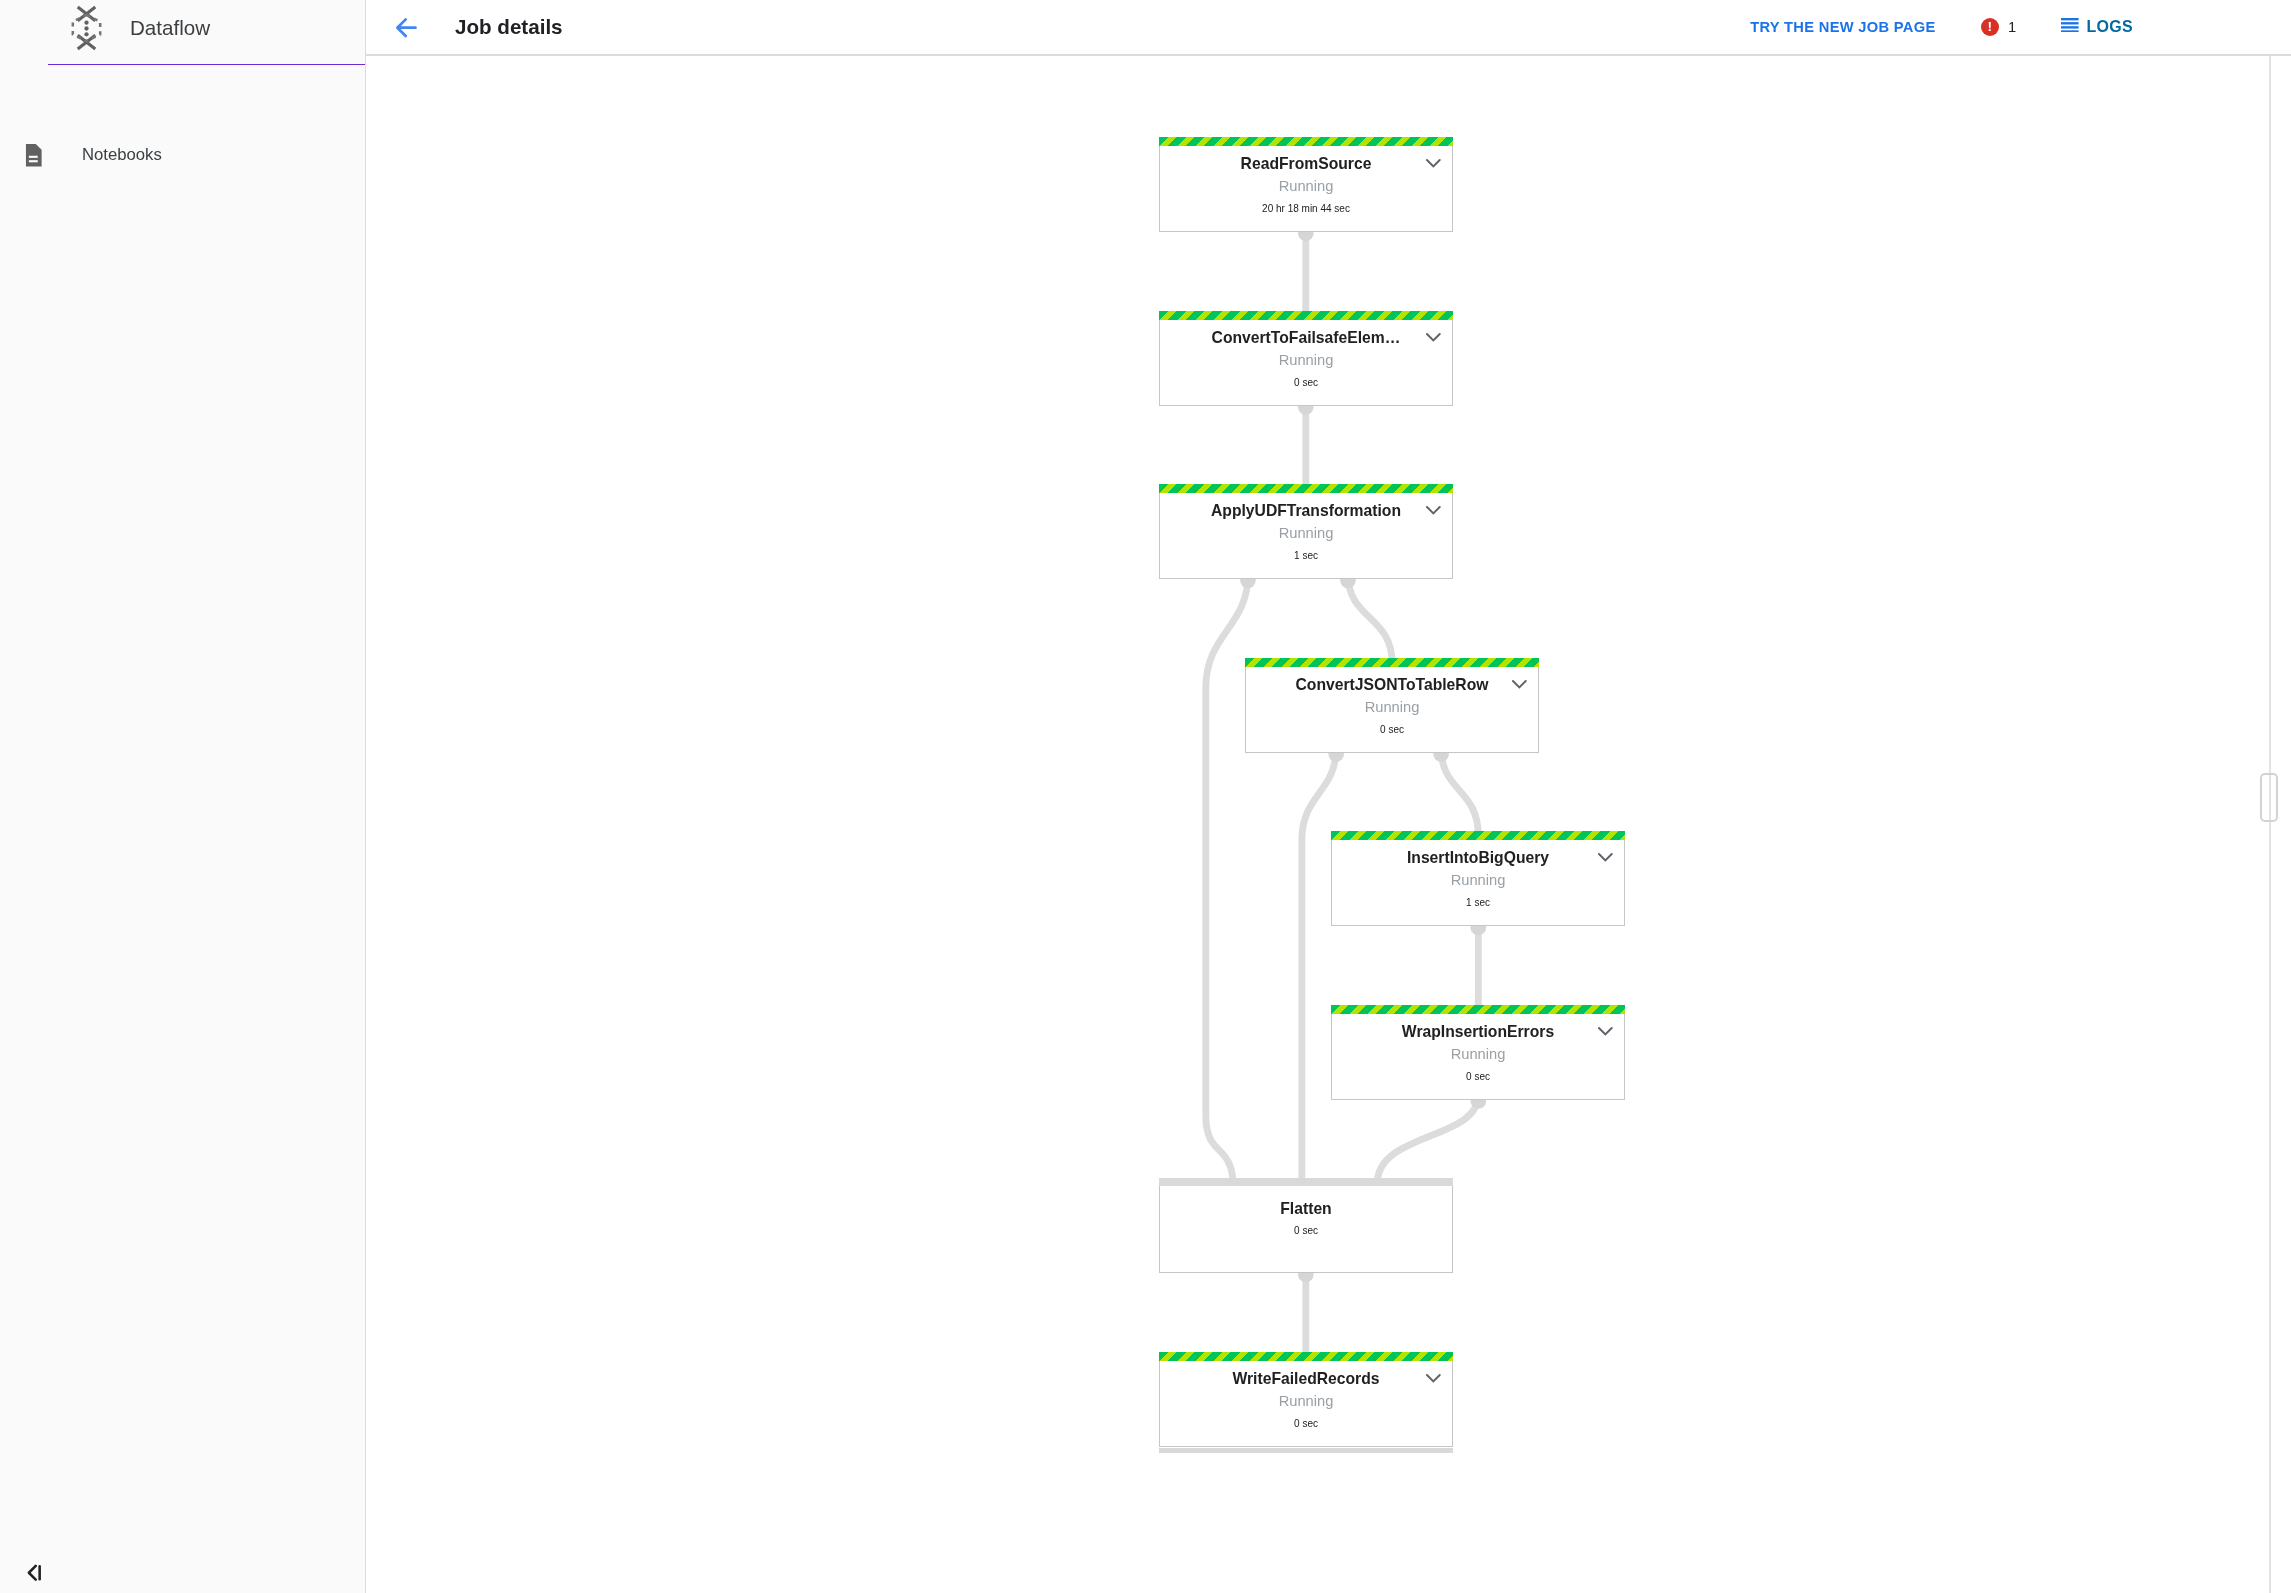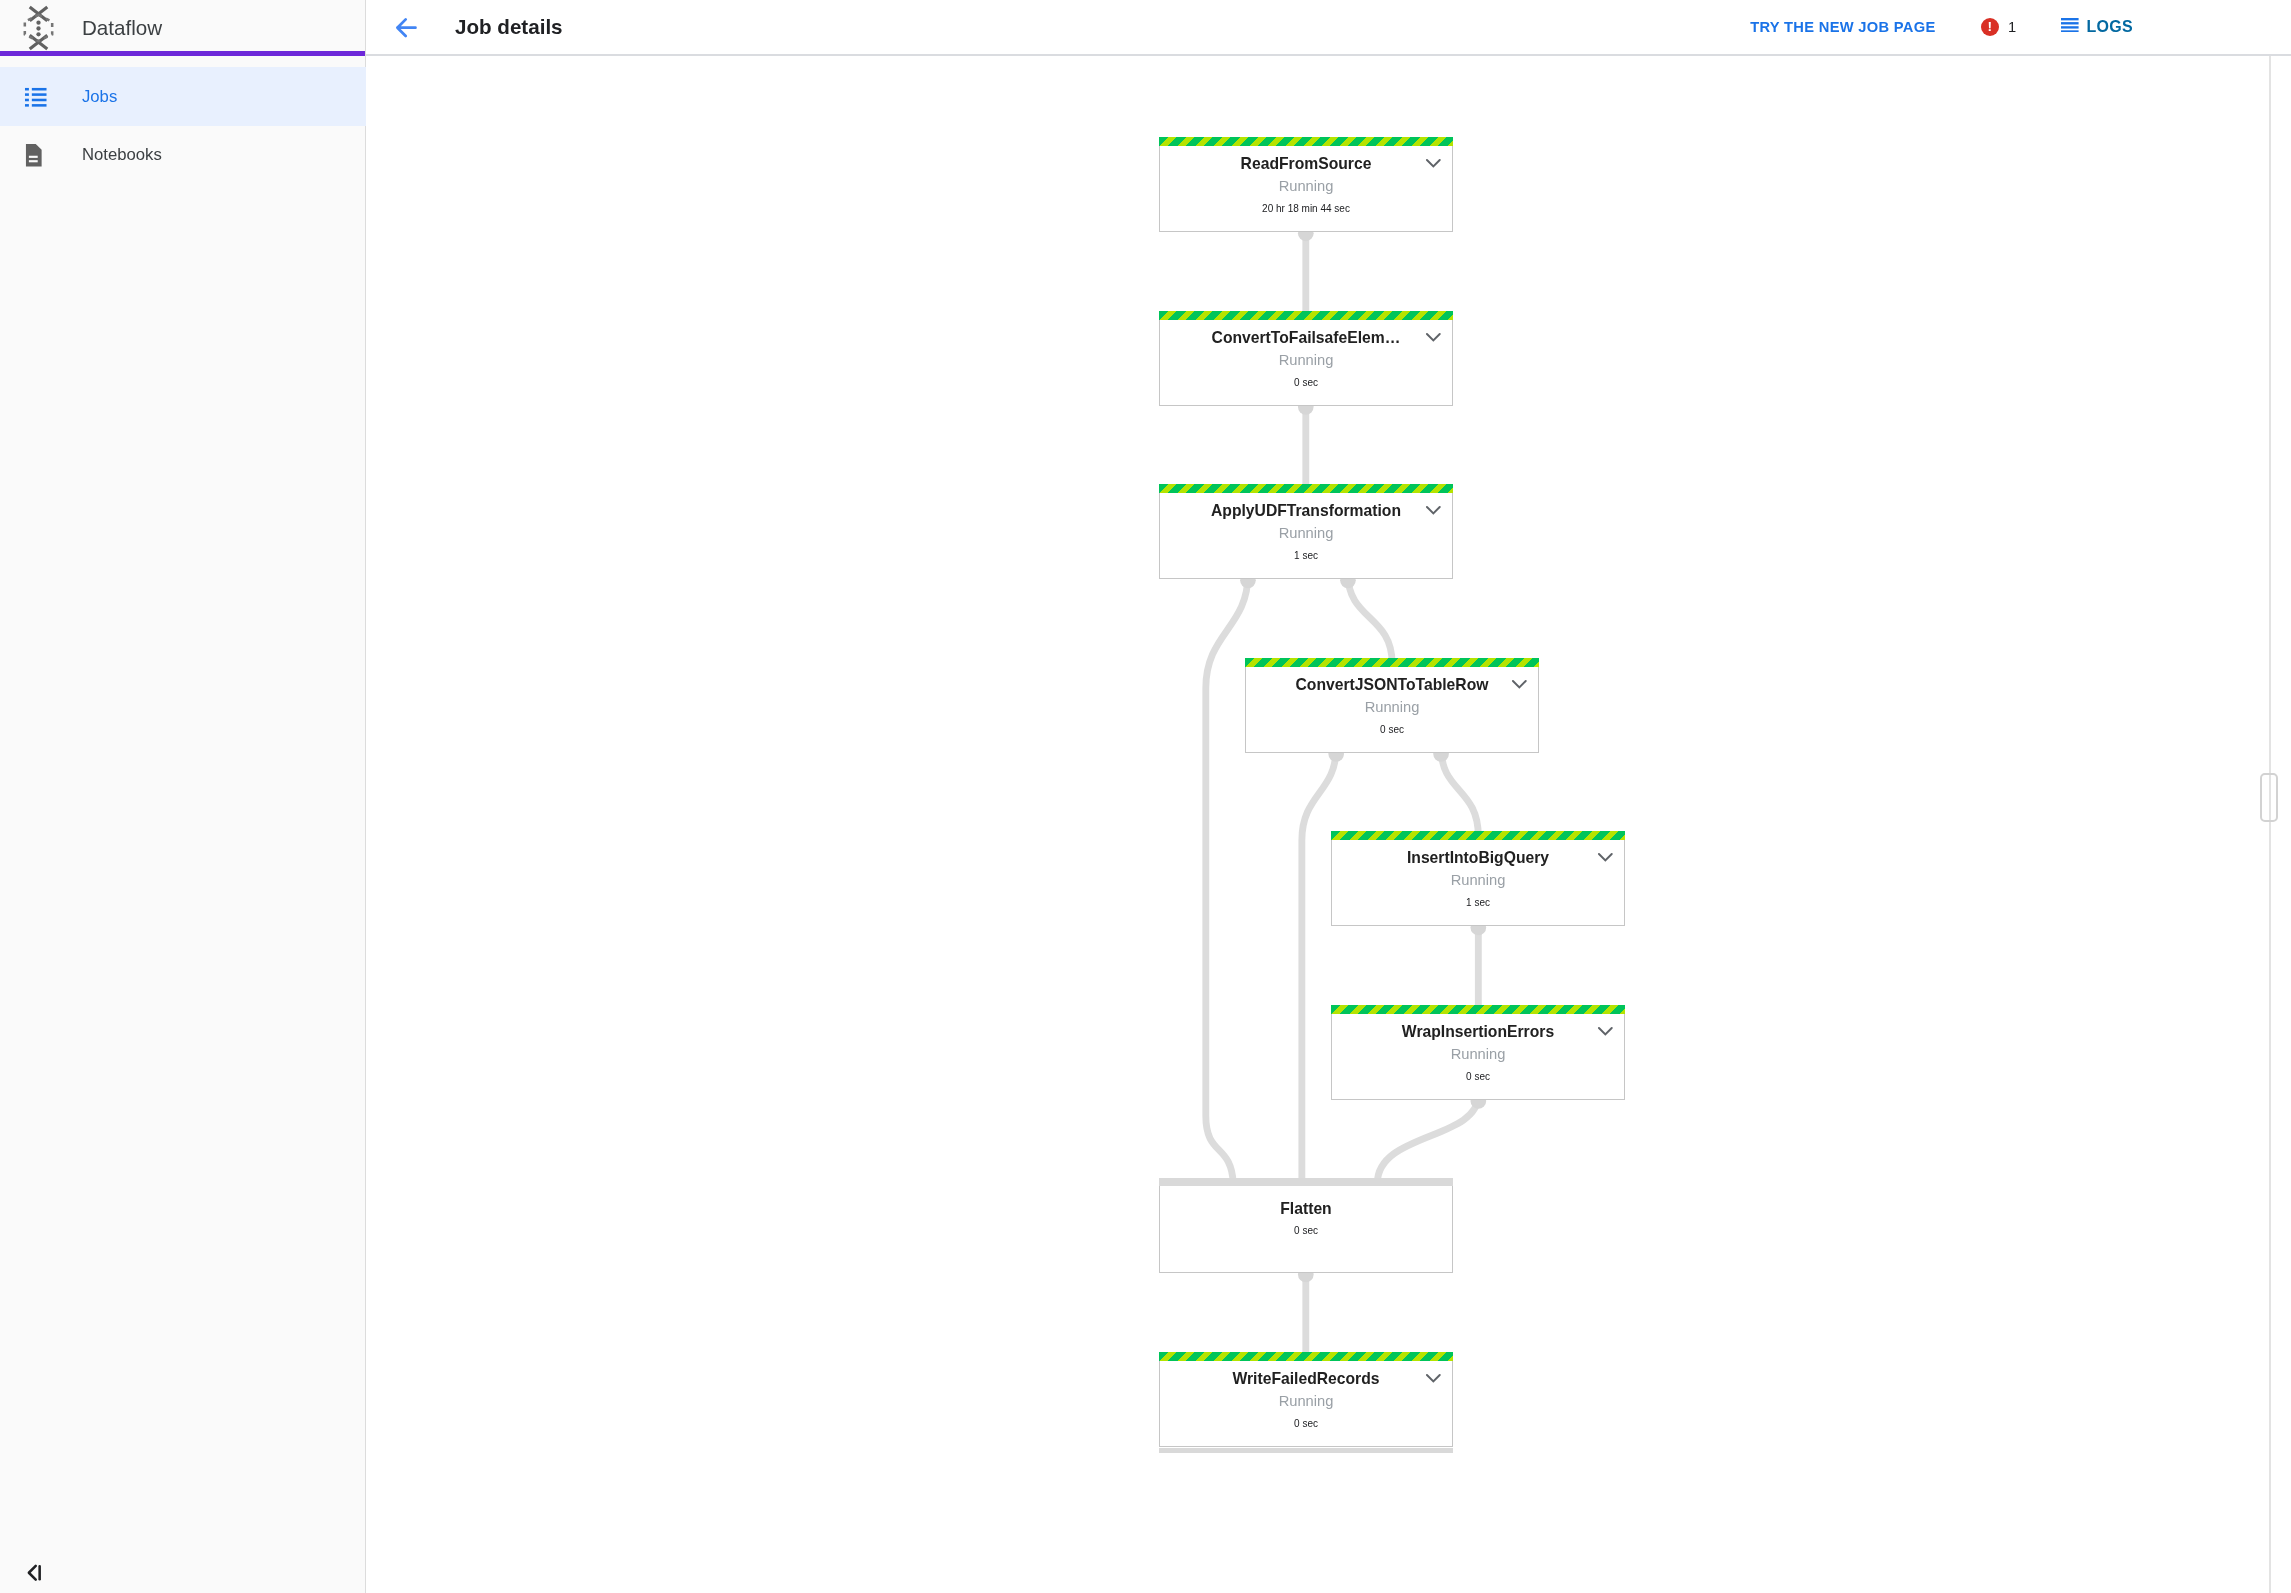--- a/index.html
+++ b/index.html
@@ -8,21 +8,21 @@
     position:relative; overflow:hidden; background:#ffffff;
     font-family:"Liberation Sans", sans-serif; color:#202124;
   }
 
   
   .sidebar {
     position:absolute; left:0; top:0; width:366px; height:1594px;
     background:#fafafa; border-right:1px solid #dcdcdc; z-index:6;
   }
   .sidebar-header {
-    position:relative; height:56px; border-bottom:5px solid #6d28d9;
+    position:relative; height:65px; border-bottom:1px solid #6d28d9;margin-left:48px;
   }
   .logo-icon { position:absolute; left:16.7px; top:4.9px; }
   .app-title {
     position:absolute; left:82px; top:0; line-height:55px;
     font-size:20.6px; color:#3c4043;
   }
   .nav-item { position:absolute; left:0; width:366px; height:59px; cursor:pointer; }
   .nav-item .nav-icon { position:absolute; left:22.5px; top:17.6px; }
   .nav-item .nav-label { position:absolute; left:82px; top:0; line-height:59px; font-size:16.7px; }
   .nav-jobs { top:67px; background:#e8f0fe; }
@@ -189,37 +189,20 @@
         <path d="M13 31 L31 45 M31 31 L13 45" stroke="#616161" stroke-width="3.2"></path>
         <path d="M22 10 L36 17 V30 L22 37 L8 30 V17 Z" stroke="#757575" stroke-width="2.6" stroke-dasharray="4 4.5"></path>
         <circle cx="22" cy="18" r="2.2" fill="#616161"></circle>
         <circle cx="22" cy="24" r="2.2" fill="#616161"></circle>
         <circle cx="22" cy="30" r="2.2" fill="#616161"></circle>
       </svg>
     </span>
     <span class="app-title">Dataflow</span>
   </div>
 
-  <div class="nav-item nav-jobs">
-    <span class="nav-icon">
-      <svg width="25.5" height="23.5" viewBox="0 0 26 24">
-        <g fill="#1a73e8">
-          <rect x="2" y="3" width="4" height="2.6"></rect>
-            <rect x="9" y="3" width="15" height="2.6"></rect>
-          <rect x="2" y="8.5" width="4" height="2.6"></rect>
-            <rect x="9" y="8.5" width="15" height="2.6"></rect>
-          <rect x="2" y="14" width="4" height="2.6"></rect>
-            <rect x="9" y="14" width="15" height="2.6"></rect>
-          <rect x="2" y="19.5" width="4" height="2.6"></rect>
-            <rect x="9" y="19.5" width="15" height="2.6"></rect>
-        </g>
-      </svg>
-    </span>
-    <span class="nav-label">Jobs</span>
-  </div>
 
   <div class="nav-item nav-notebooks">
     <span class="nav-icon">
       <svg width="20.6" height="24.5" viewBox="0 0 21 25">
         <path d="M3 1 h10 l6 6 v17 h-16 z" fill="#616161"></path>
         <rect x="6" y="13" width="9" height="2.2" fill="#fafafa"></rect>
         <rect x="6" y="17.5" width="9" height="2.2" fill="#fafafa"></rect>
       </svg>
     </span>
     <span class="nav-label">Notebooks</span>

